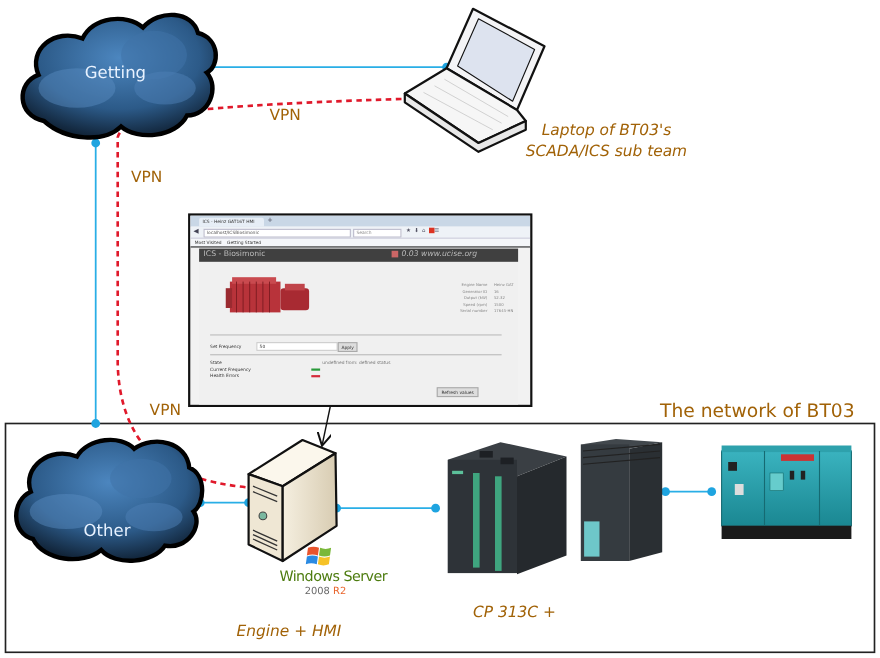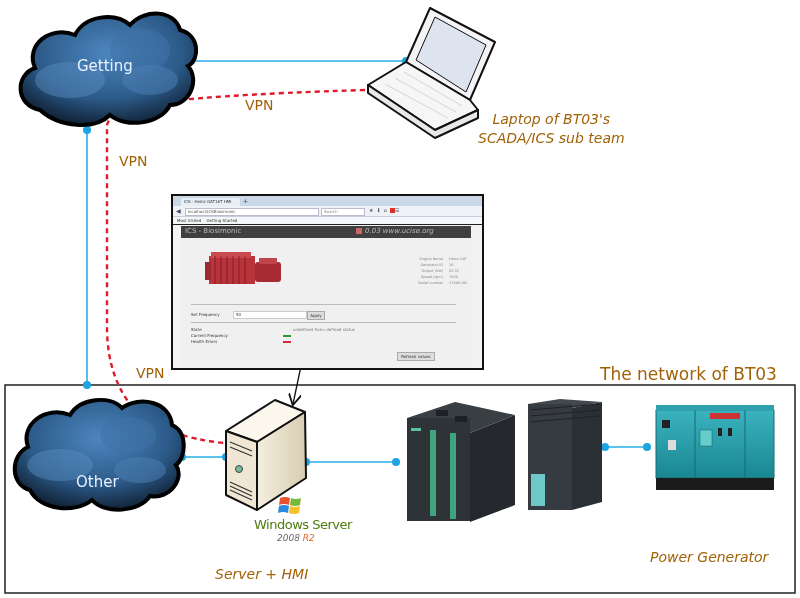--- a/index.html
+++ b/index.html
@@ -32,21 +32,21 @@
   #hmi .hr1 { position:absolute; left:10px; top:78px; width:265px; height:1px; background:#bbb; }
   #hmi .setf { position:absolute; left:10px; top:86px; font-size:4px; color:#333; }
   #hmi .finput { position:absolute; left:52px; top:85px; width:70px; height:6px; background:#fff; border:1px solid #ccc; font-size:4px; line-height:6px; padding-left:2px; color:#333; }
   #hmi .apply { position:absolute; left:126px; top:85px; width:16px; height:7px; background:#ddd; border:1px solid #aaa; font-size:4px; line-height:7px; text-align:center; color:#333; }
   #hmi .hr2 { position:absolute; left:10px; top:96px; width:265px; height:1px; background:#bbb; }
   #hmi .st { position:absolute; left:10px; font-size:4px; color:#333; }
   #hmi .stv { position:absolute; left:112px; top:101px; font-size:4px; color:#777; }
   #hmi .ind { position:absolute; left:102px; width:8px; height:2px; }
   #hmi .refresh { position:absolute; left:216px; top:126px; width:36px; height:7px; background:#ddd; border:1px solid #aaa; font-size:4px; line-height:7px; text-align:center; color:#333; }
   .win-text { position:absolute; left:254px; top:517px; font-size:13px; color:#4d7c0f; letter-spacing:-0.5px; }
-  .win-ver { position:absolute; left:277px; top:533px; font-size:9px; color:#666;font-style:italic; }
+  .win-ver { position:absolute; left:277px; top:533px; font-size:9px; color:#666; }
   .win-ver .r2 { color:#e8632a; }
 </style>
 </head>
 <body>
 
 <svg id="diagram" viewBox="0 0 800 598" width="800" height="598">
   <defs>
     <radialGradient id="cloudGrad" cx="50%" cy="35%" r="70%">
       <stop offset="0%" stop-color="#4c86bf"></stop>
       <stop offset="60%" stop-color="#2c5a88"></stop>
@@ -186,27 +186,27 @@
 <div class="lbl italic" style="left:478px; top:110px;">
   <div>Laptop of BT03's</div>
   <div>SCADA/ICS sub team</div>
 </div>
 
 <div class="lbl net-title" style="left:600px; top:364px;">The network of BT03</div>
 
 <div class="lbl win-text">Windows Server</div>
 <div class="lbl win-ver"><span>2008</span> <span class="r2">R2</span></div>
 
-<div class="lbl italic" style="left:215px; top:565px;">Server + HMI</div>
+<div class="lbl italic" style="left:215px; top:565px;">Engine + HMI</div>
 
 <div class="lbl italic" style="left:430px; top:548px;">
+  <div>CP 313C +</div>
 </div>
 
 <div class="lbl italic" style="left:650px; top:548px;">
-  <div>Power Generator</div>
 </div>
 
 <div id="hmi">
   <div class="tabbar">
     <div class="tab">ICS - Heinz GAT16T HMI</div>
     <div class="newtab">+</div>
   </div>
   <div class="navbar">
     <span style="position:absolute;left:3px;top:1px;font-size:6px;color:#445;">◀</span>
     <div class="url">localhost/ICSBiosimonic</div>

